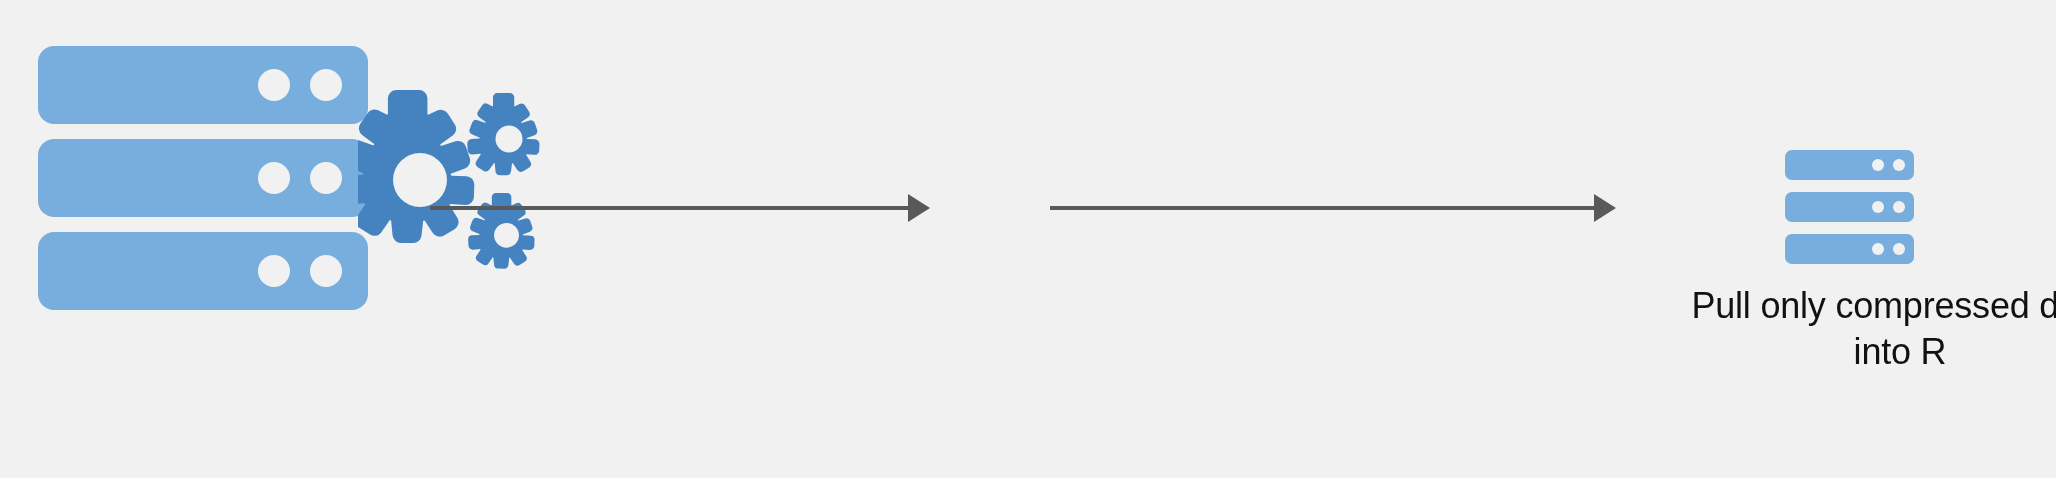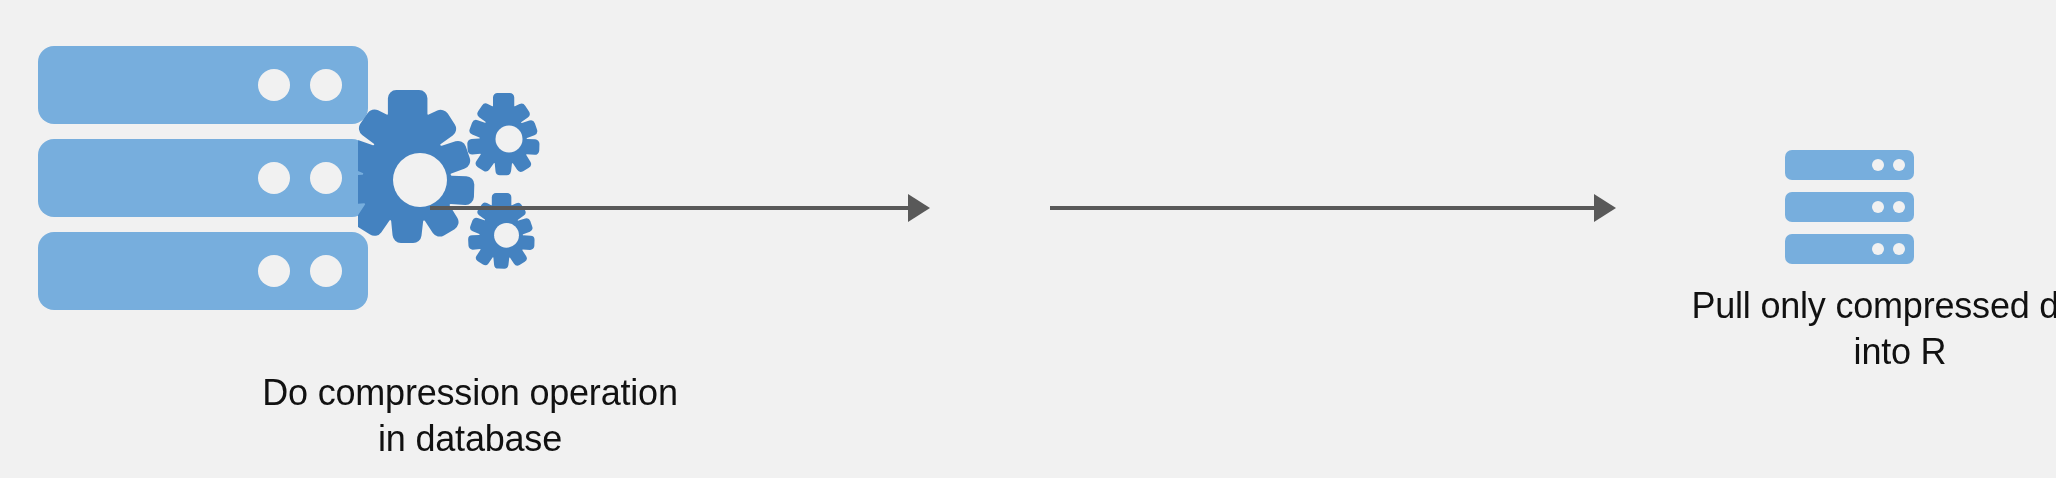--- a/index.html
+++ b/index.html
@@ -235,22 +235,20 @@
                    a1,1 0 0 0 1,-1.7 l-12.6,-9.4
                    a9,9 0 0 1 -2,-12 l7.8,-11.4
                    a9,9 0 0 1 11.4,-3 l9.1,4.5
                    a1,1 0 0 0 1.4,-0.9 v-16.5
                    a9,9 0 0 1 9,-9 z"></path>
           <circle cx="62" cy="92" r="27" fill="#f1f1f1"></circle>
         </g>
       </svg>
     </div>
 
-    <div class="caption" id="caption-source">Do compression operation
-in database</div>
   </div>
 
   <svg class="arrow-svg" id="arrow-1" viewBox="0 0 500 36" xmlns="http://www.w3.org/2000/svg">
     <line x1="0" y1="18" x2="478" y2="18" stroke="#595959" stroke-width="4"></line>
     <polygon points="478,4 500,18 478,32" fill="#595959"></polygon>
   </svg>
 
   <div class="stage" id="stage-transfer">
     <div class="rack-small" id="rack-small-1">
       <span class="led led-a"></span>

